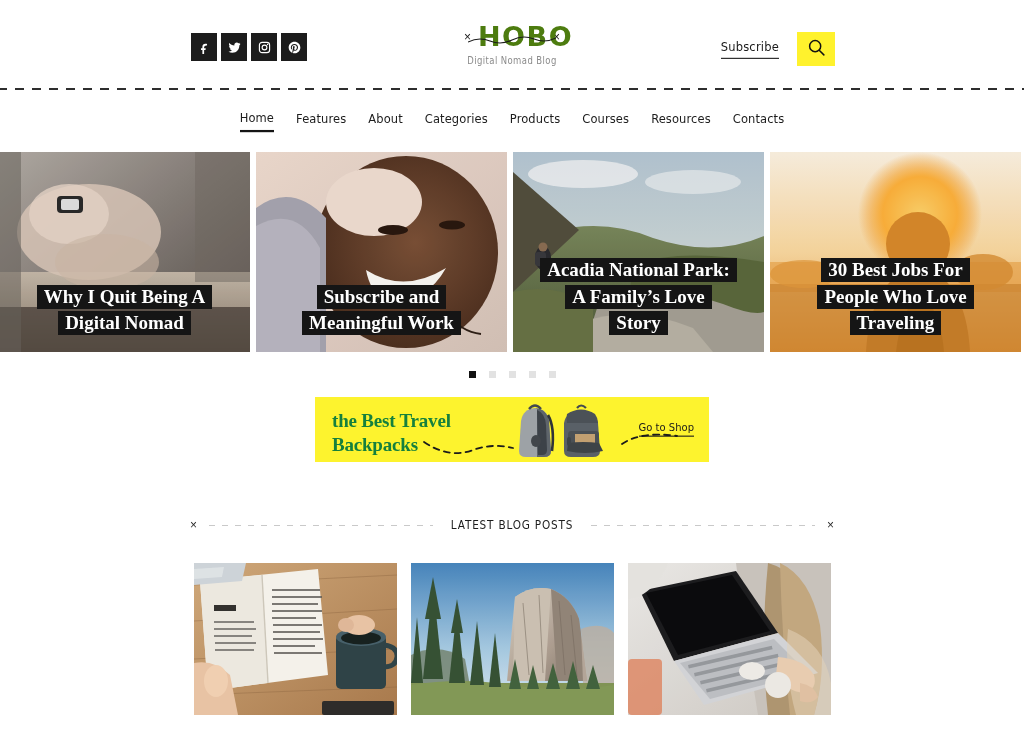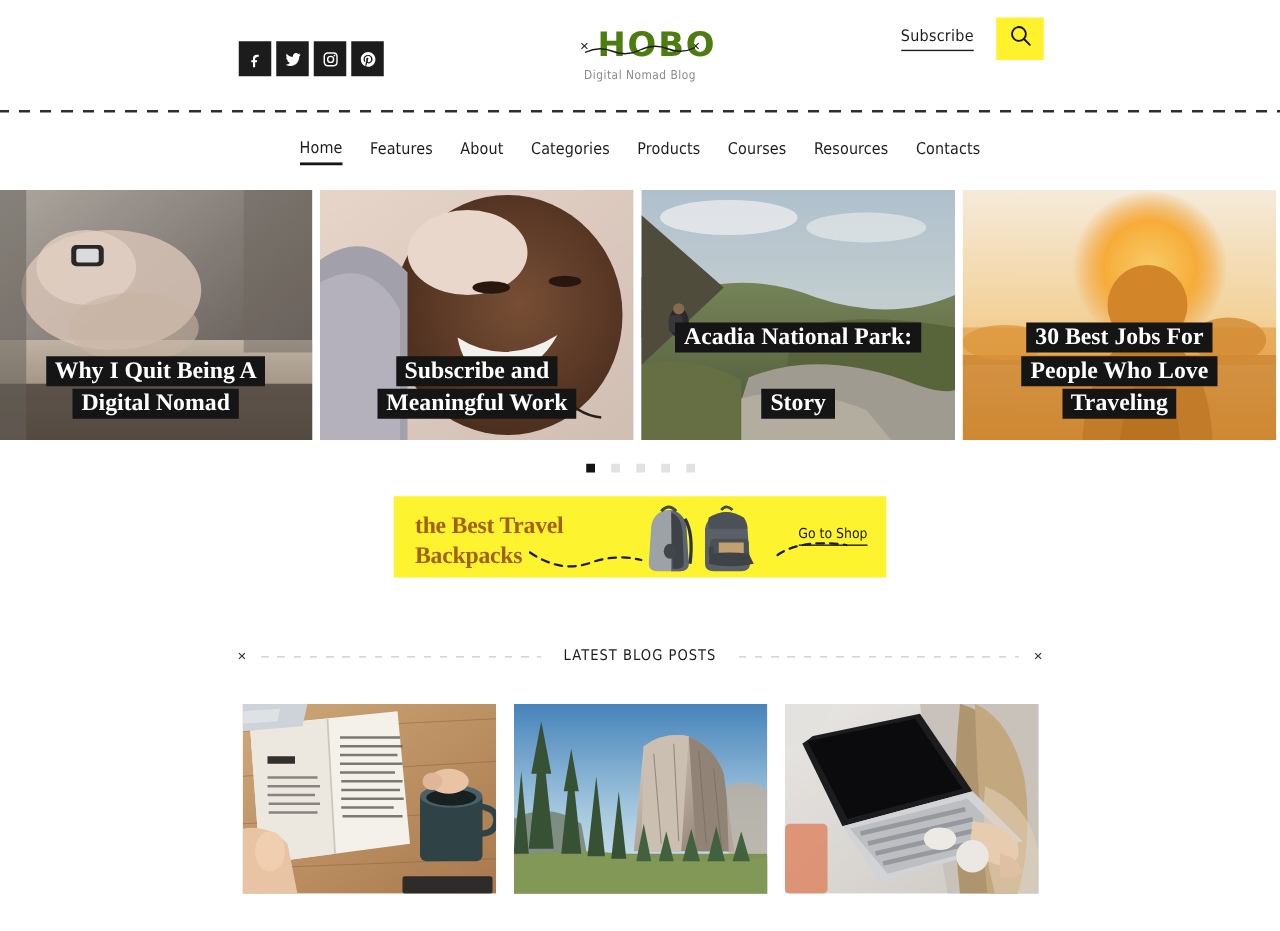--- a/index.html
+++ b/index.html
@@ -71,21 +71,21 @@
     margin-top: 4px;
     font-family: "DejaVu Sans", sans-serif;
     font-size: 8.5px;
     letter-spacing: 0.4px;
     color: #8a8a8a;
     transform: scaleY(1.15);
   }
 
   .header-right {
     position: absolute;
-    right: 189px; top: 14px;
+    right: 189px; top: 32px;
     display: flex; align-items: center; gap: 18px;
   }
   .subscribe-link {
     font-family: "DejaVu Sans", sans-serif;
     font-size: 11.5px;
     color: #1b1b1b;
     border-bottom: 1.5px solid #1b1b1b;
     padding-bottom: 3px;
     letter-spacing: 0.2px;
     transform: scaleY(1.1);
@@ -176,21 +176,21 @@
     align-items: center;
     overflow: hidden;
   }
   .promo-title {
     position: absolute;
     left: 17px; top: 12px;
     font-family: "Liberation Serif", serif;
     font-weight: 700;
     font-size: 19px;
     line-height: 1.28;
-    color: #a16207;
+    color: #15803d;
     letter-spacing: -0.2px;
   }
   .promo-dash-left { position: absolute; left: 108px; top: 42px; }
   .promo-dash-right { position: absolute; left: 306px; top: 34px; }
   .promo-packs {
     position: absolute;
     left: 196px; top: 4px;
     width: 108px; height: 58px;
   }
   .promo-cta {
@@ -407,21 +407,21 @@
       <path d="M86 150 Q 140 128 210 152 Q 240 164 251 160 L251 200 L70 200 Z" fill="#a9a498"></path>
       <path d="M70 170 Q 120 152 180 176 L 200 200 L 50 200 Z" fill="#bdb7a9"></path>
       <path d="M0 140 Q 40 130 80 152 L 80 200 L 0 200 Z" fill="#6b7547"></path>
       <ellipse cx="30" cy="106" rx="8" ry="12" fill="#2c2c30"></ellipse>
       <rect x="22" y="100" width="11" height="14" rx="3" fill="#3a3a3f"></rect>
       <circle cx="30" cy="95" r="4.5" fill="#8e7055"></circle>
       <rect x="0" y="0" width="251" height="200" fill="#000" opacity="0.05"></rect>
     </svg>
     <div class="slide-title">
       <span>Acadia National Park:</span><br>
-      <br>
+      <span>A Family’s Love</span><br>
       <span>Story</span>
     </div>
   </div>
 
   <div class="slide">
     <svg class="slide-bg" width="251" height="200" viewBox="0 0 251 200" preserveAspectRatio="xMidYMid slice">
       <defs>
         <linearGradient id="s4sky" x1="0" y1="0" x2="0" y2="1">
           <stop offset="0" stop-color="#fdf3e2"></stop>
             <stop offset="0.5" stop-color="#fbd9a0"></stop>

